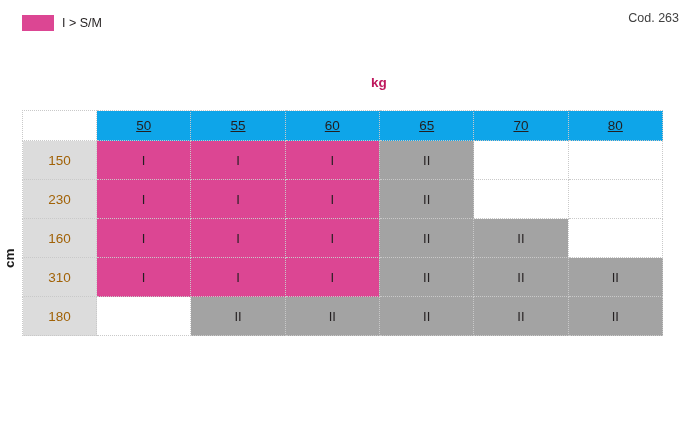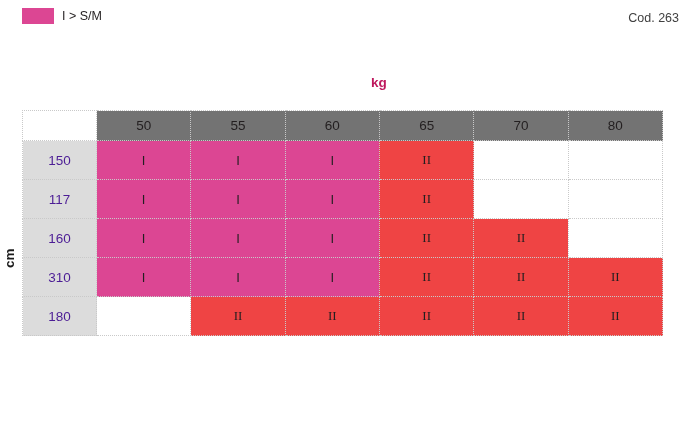--- a/index.html
+++ b/index.html
@@ -13,21 +13,21 @@
     font-family: "Liberation Sans", sans-serif;
     color: #231f20;
     overflow: hidden;
     position: relative;
   }
 
   
   .legend {
     position: absolute;
     left: 22px;
-    top: 8px;
+    top: 15px;
     display: flex;
     flex-direction: column;
     gap: 5px;
   }
   .legend-row {
     display: flex;
     align-items: center;
     gap: 8px;
     height: 16px;
   }
@@ -93,44 +93,44 @@
     vertical-align: middle;
     font-weight: normal;
   }
   .corner-cell {
     width: 73px;
     height: 29px;
     background: #ffffff;
   }
   .col-head {
     height: 29px;
-    background: #737373;
-    font-size: 13.5px;
-    color: #231f20;
+    background: #0ea5e9;
+    font-size: 13.5px;
+    color: #231f20;
+    text-decoration: underline;
   }
   .row-head {
     width: 73px;
     height: 38px;
     background: #dcdcdc;
     font-size: 13.5px;
-    color: #4c1d95;
+    color: #a16207;
   }
   .cell {
     height: 38px;
     font-size: 13px;
     color: #231f20;
   }
   .cell-I {
     background: #dc4693;
     border: 1px dotted #ffffff;
   }
   .cell-II {
-    background: #ef4444;
+    background: #a3a3a3;
     border: 1px dotted #ffffff;
-    font-family: Liberation Serif, serif;
   }
   .cell-empty {
     background: #ffffff;
     border: 1px dotted #d4d4d4;
   }
 </style>
 </head>
 <body>
 
 <div class="legend">
@@ -161,21 +161,21 @@
       <tr>
         <th class="row-head">150</th>
         <td class="cell cell-I">I</td>
         <td class="cell cell-I">I</td>
         <td class="cell cell-I">I</td>
         <td class="cell cell-II">II</td>
         <td class="cell cell-empty"></td>
         <td class="cell cell-empty"></td>
       </tr>
       <tr>
-        <th class="row-head">117</th>
+        <th class="row-head">230</th>
         <td class="cell cell-I">I</td>
         <td class="cell cell-I">I</td>
         <td class="cell cell-I">I</td>
         <td class="cell cell-II">II</td>
         <td class="cell cell-empty"></td>
         <td class="cell cell-empty"></td>
       </tr>
       <tr>
         <th class="row-head">160</th>
         <td class="cell cell-I">I</td>

